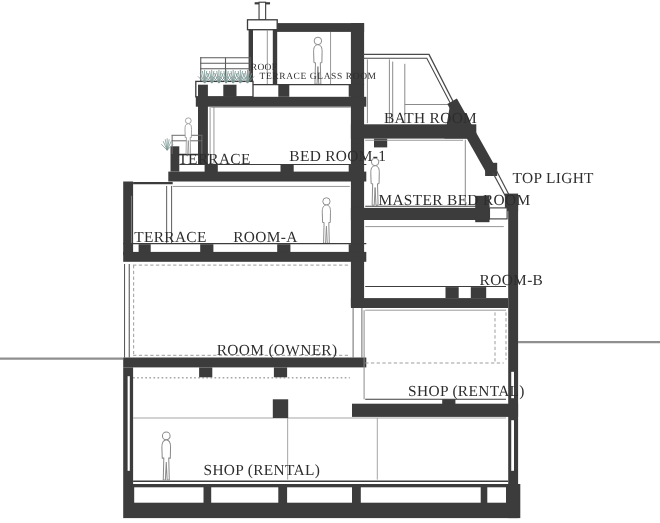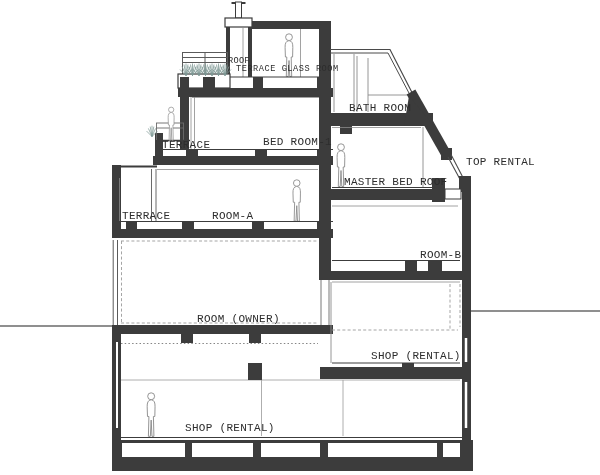--- a/index.html
+++ b/index.html
@@ -1,19 +1,19 @@
 <!DOCTYPE html>
 <html><head>
 <meta charset="utf-8">
 <style>
   html,body{margin:0;padding:0;background:#ffffff;}
   .stage{position:relative;width:600px;height:475px;background:#ffffff;overflow:hidden;
-         font-family:Liberation Mono, monospace;}
+         font-family:Liberation Serif, serif;}
   .stage svg{position:absolute;left:0;top:0;}
-  .lbl{position:absolute;font-size:11px;line-height:9px;letter-spacing:0.3px;
+  .lbl{position:absolute;font-size:14px;line-height:9px;letter-spacing:0.3px;
        color:#2d2d2d;white-space:nowrap;z-index:5;}
   .lbl.sm{font-size:8.6px;line-height:8.6px;}
 </style>
 </head>
 <body>
 
 <div class="stage">
 
 <svg width="600" height="475" viewBox="0 0 600 475">
   <defs>
@@ -205,22 +205,22 @@
     <line x1="466" y1="338" x2="466" y2="362" stroke="#ffffff" stroke-width="2.5"></line>
     <line x1="466" y1="382" x2="466" y2="428" stroke="#ffffff" stroke-width="2.5"></line>
   </g>
 </svg>
 
 <div class="lbl sm" style="left:228px;top:57px;">ROOF</div>
 <div class="lbl sm" style="left:236px;top:64.5px;letter-spacing:0.55px;">TERRACE GLASS ROOM</div>
 <div class="lbl" style="left:349px;top:103.5px;">BATH ROOM</div>
 <div class="lbl" style="left:162px;top:141px;">TERRACE</div>
 <div class="lbl" style="left:263px;top:138px;text-align:right;">BED ROOM-1</div>
-<div class="lbl" style="left:344px;top:178px;">MASTER BED ROOF</div>
-<div class="lbl" style="left:466px;top:158px;">TOP RENTAL</div>
+<div class="lbl" style="left:344px;top:178px;">MASTER BED ROOM</div>
+<div class="lbl" style="left:466px;top:158px;">TOP LIGHT</div>
 <div class="lbl" style="left:122px;top:212px;">TERRACE</div>
 <div class="lbl" style="left:212px;top:212px;">ROOM-A</div>
-<div class="lbl" style="left:384px;top:251px;padding-left:36px;">ROOM-B</div>
+<div class="lbl" style="left:400px;top:251px;padding-left:36px;">ROOM-B</div>
 <div class="lbl" style="left:197px;top:314.5px;">ROOM (OWNER)</div>
 <div class="lbl" style="left:371px;top:351.5px;">SHOP (RENTAL)</div>
 <div class="lbl" style="left:185px;top:424px;">SHOP (RENTAL)</div>
 
 </div>
 
 </body></html>

